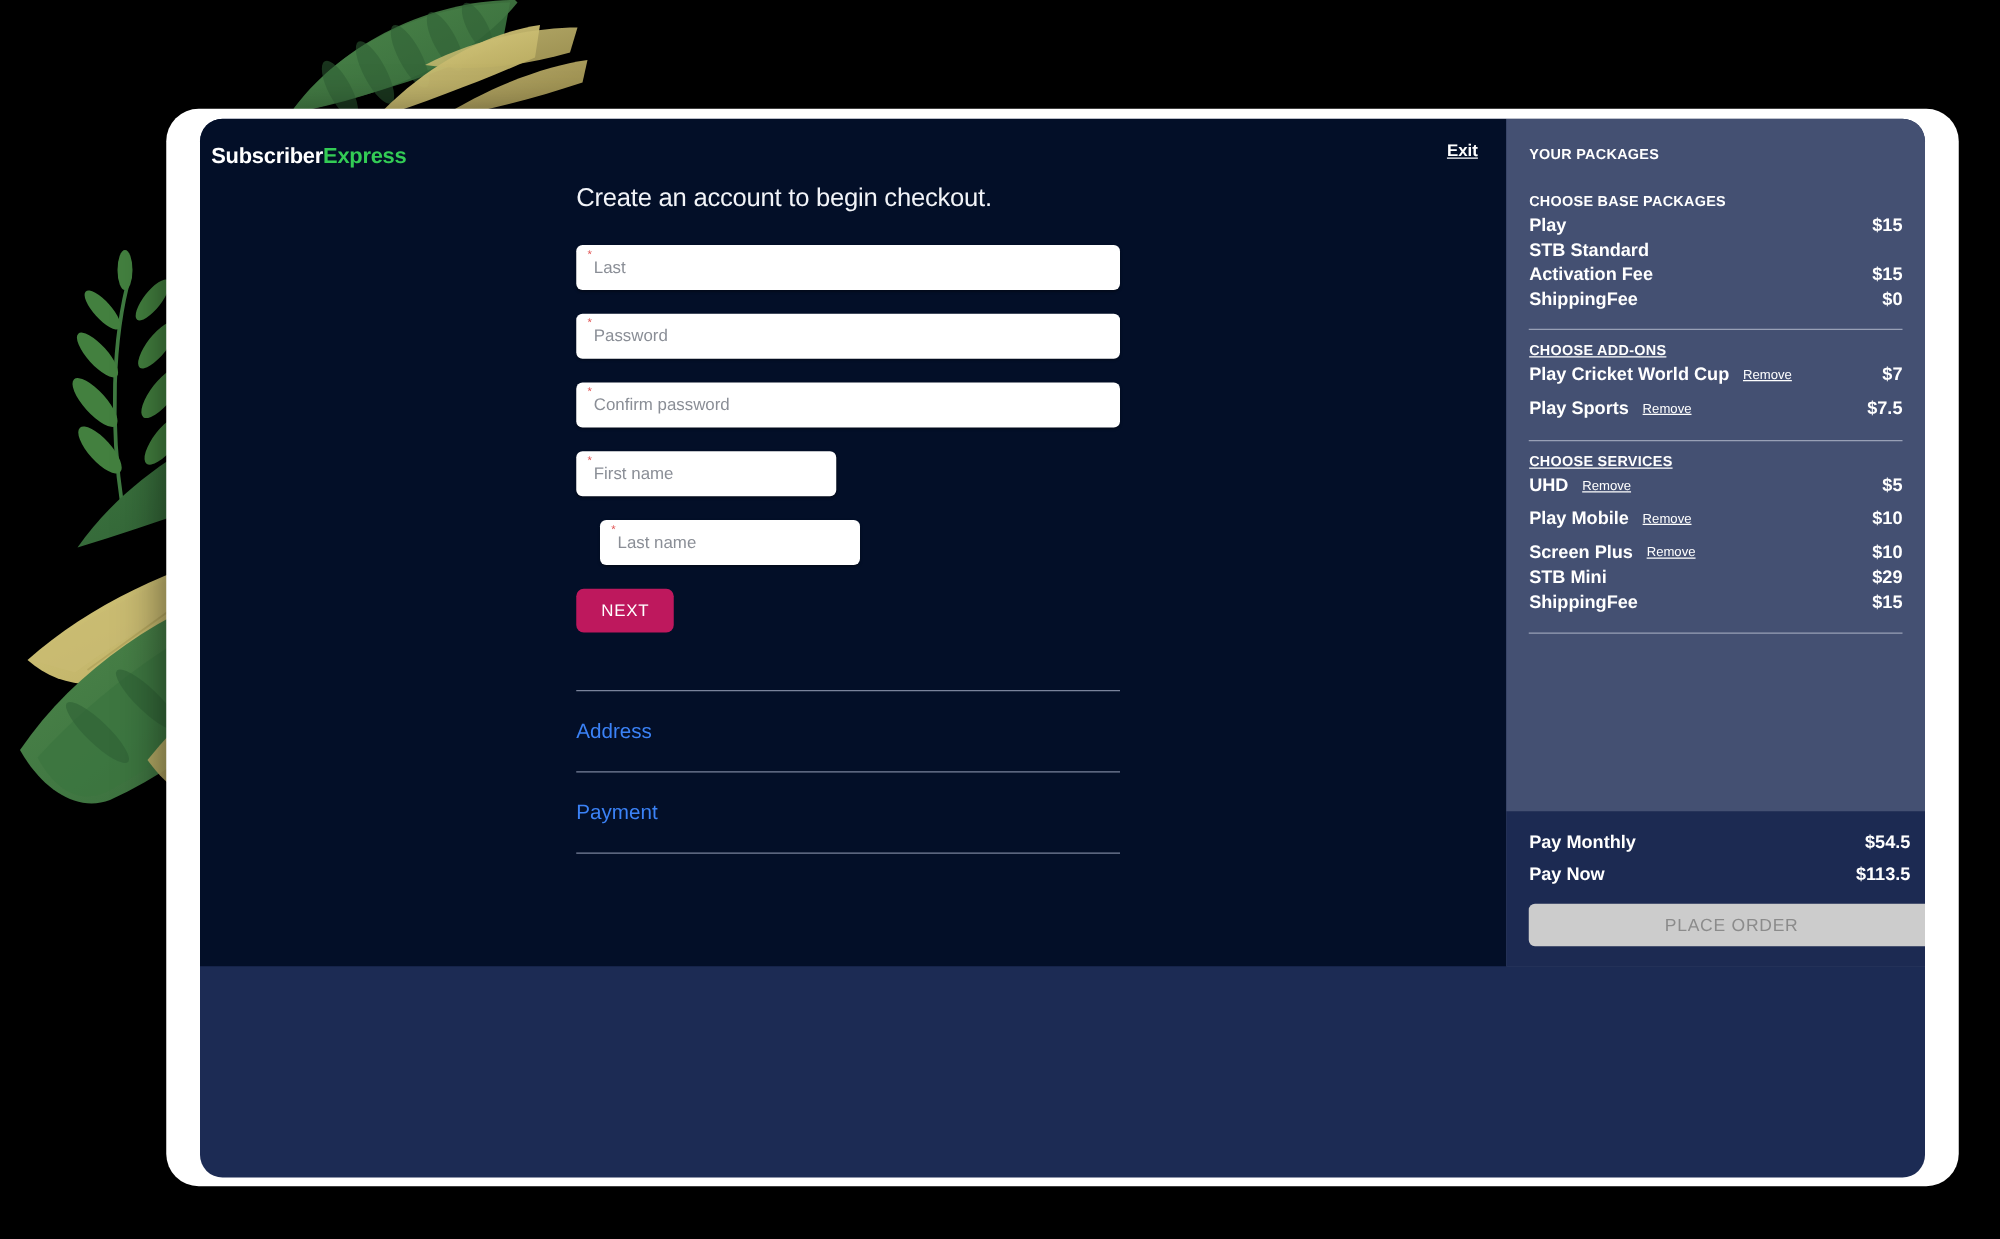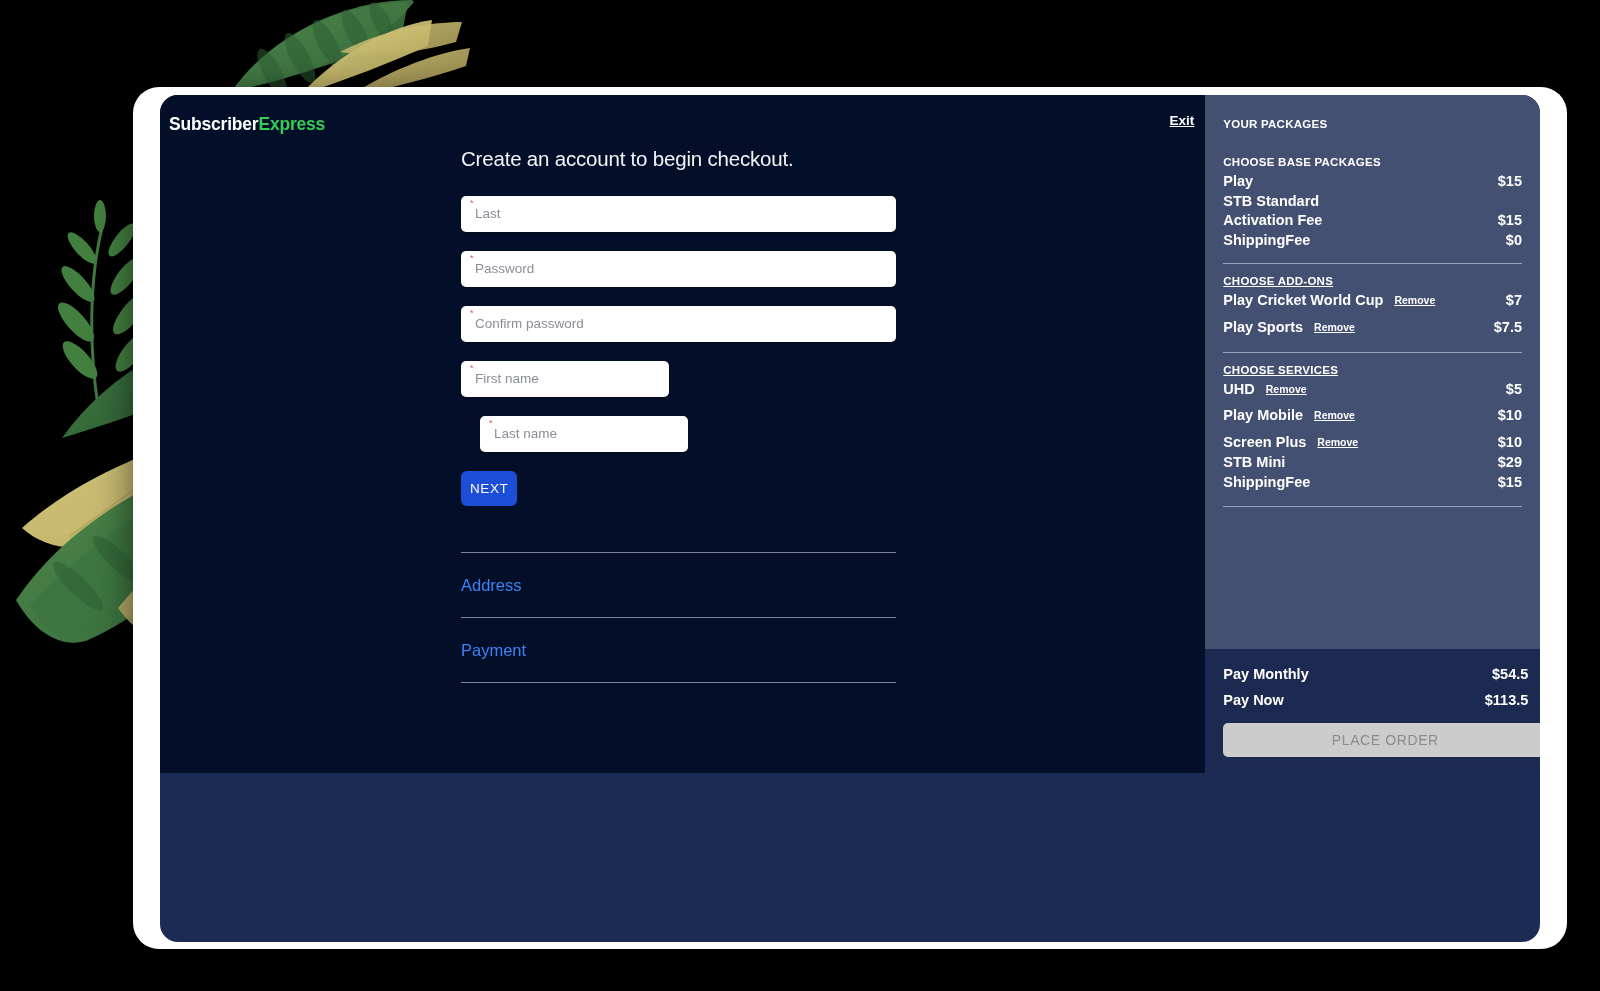--- a/index.html
+++ b/index.html
@@ -72,21 +72,21 @@
     top: 19px;
     font-size: 17.5px;
     font-weight: bold;
     letter-spacing: -0.2px;
   }
   .brand .b1 { color: #ffffff; }
   .brand .b2 { color: #33cc55; }
 
   .exit-link {
     position: absolute;
-    right: 11px;
+    right: 23px;
     top: 18px;
     font-size: 13.5px;
     font-weight: bold;
     color: #ffffff;
     text-decoration: underline;
     cursor: pointer;
   }
 
   .form-area {
     position: absolute;
@@ -147,25 +147,25 @@
     flex: none;
   }
   .terms-label {
     font-size: 13.5px;
     color: #eef0f4;
     font-weight: bold;
   }
 
   .next-btn {
     display: inline-block;
-    background: #1d4ed8;
+    background: #be185d;
     color: #ffffff;
     font-size: 13.5px;
     letter-spacing: 0.6px;
-    padding: 10px 9px;
+    padding: 10px 20px;
     border-radius: 6px;
     border: none;
     cursor: pointer;
     font-family: "Liberation Sans", sans-serif;
   }
 
   .accordion {
     margin-top: 46px;
   }
   .acc-divider {
@@ -213,21 +213,21 @@
     align-items: baseline;
     font-size: 14.5px;
     font-weight: bold;
     line-height: 19.6px;
     text-align: right;
   }
   .pkg-row.spaced { margin-top: 6px; }
   .pkg-name { white-space: nowrap; }
   .pkg-remove {
     font-size: 10.5px;
-    font-weight: bold;
+    font-weight: normal;
     text-decoration: underline;
     margin-left: 11px;
     cursor: pointer;
     position: relative;
     top: -1px;
   }
   .pkg-price { margin-left: auto; white-space: nowrap; }
 
   .side-rule {
     height: 1px;

